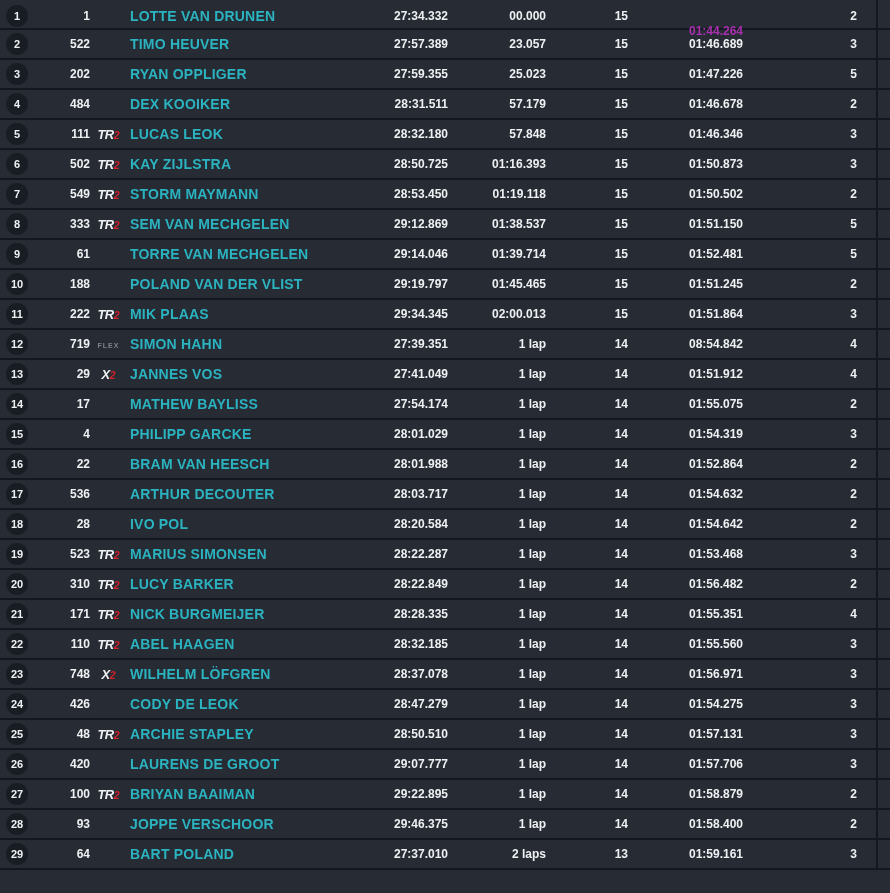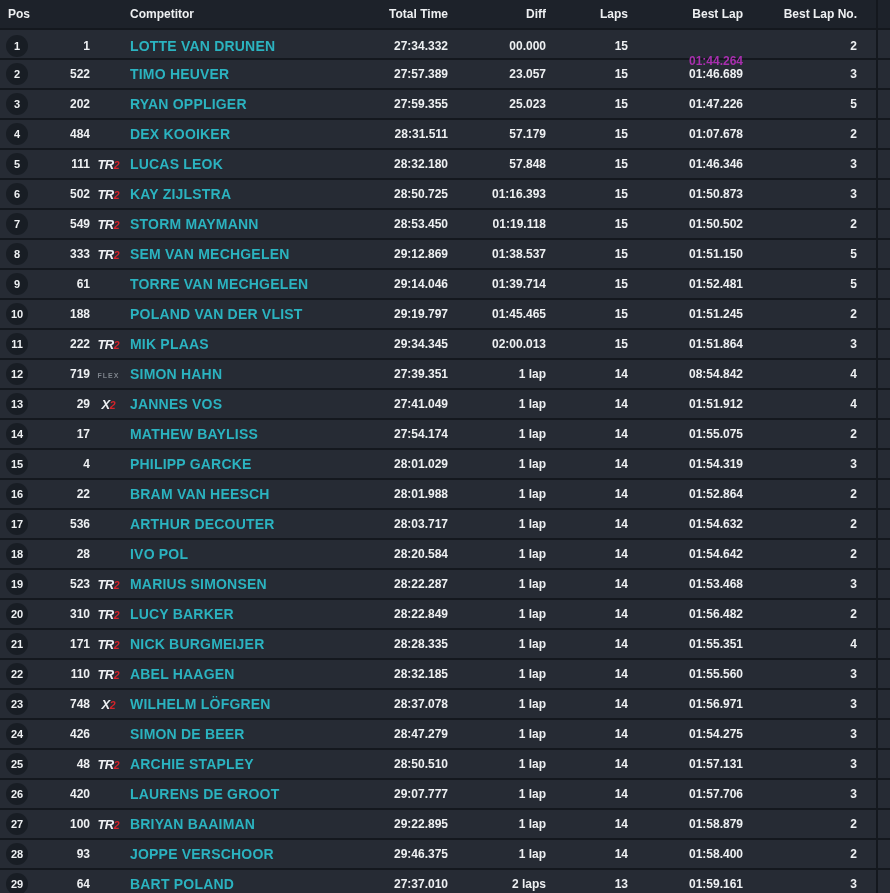--- a/index.html
+++ b/index.html
@@ -54,32 +54,20 @@
   .logo-cell { text-align: center; font-style: italic; }
   .logo-main { color: var(--text); font-size: 13px; font-weight: bold; font-style: italic; letter-spacing: -0.5px; }
   .logo-accent { color: var(--logo-red); font-size: 10.5px; font-weight: bold; font-style: italic; }
   .logo-flex { color: var(--logo-gray); font-size: 7px; font-weight: bold; font-style: normal; letter-spacing: 1px; }
   .bestlap-cell.fastest { color: var(--fastest); margin-top: 31px; }
 </style>
 </head>
 <body>
 
 <div class="table">
-  <div class="header-row">
-    <div class="cell h-pos">Pos</div>
-    <div class="cell"></div>
-    <div class="cell"></div>
-    <div class="cell h-name">Competitor</div>
-    <div class="cell right">Total Time</div>
-    <div class="cell right">Diff</div>
-    <div class="cell right">Laps</div>
-    <div class="cell right">Best Lap</div>
-    <div class="cell right h-bestlapno">Best Lap No.</div>
-    <div class="cell sliver"></div>
-  </div>
   <div id="rows-container">
   <div class="row">
     <div class="cell pos-cell">
       <span class="pos-badge">
         <span class="pos-num">1</span>
       </span>
     </div>
     <div class="cell right num-cell">1</div>
     <div class="cell logo-cell"></div>
     <div class="cell name-cell">LOTTE VAN DRUNEN</div>
@@ -130,21 +118,21 @@
       <span class="pos-badge">
         <span class="pos-num">4</span>
       </span>
     </div>
     <div class="cell right num-cell">484</div>
     <div class="cell logo-cell"></div>
     <div class="cell name-cell">DEX KOOIKER</div>
     <div class="cell right total-cell">28:31.511</div>
     <div class="cell right diff-cell">57.179</div>
     <div class="cell right laps-cell">15</div>
-    <div class="cell right bestlap-cell">01:07.678</div>
+    <div class="cell right bestlap-cell">01:46.678</div>
     <div class="cell right bestlapno-cell">2</div>
     <div class="cell sliver"></div>
   </div>
 
   <div class="row">
     <div class="cell pos-cell">
       <span class="pos-badge">
         <span class="pos-num">5</span>
       </span>
     </div>
@@ -466,21 +454,21 @@
   </div>
 
   <div class="row">
     <div class="cell pos-cell">
       <span class="pos-badge">
         <span class="pos-num">24</span>
       </span>
     </div>
     <div class="cell right num-cell">426</div>
     <div class="cell logo-cell"></div>
-    <div class="cell name-cell">SIMON DE BEER</div>
+    <div class="cell name-cell">CODY DE LEOK</div>
     <div class="cell right total-cell">28:47.279</div>
     <div class="cell right diff-cell">1 lap</div>
     <div class="cell right laps-cell">14</div>
     <div class="cell right bestlap-cell">01:54.275</div>
     <div class="cell right bestlapno-cell">3</div>
     <div class="cell sliver"></div>
   </div>
 
   <div class="row">
     <div class="cell pos-cell">

